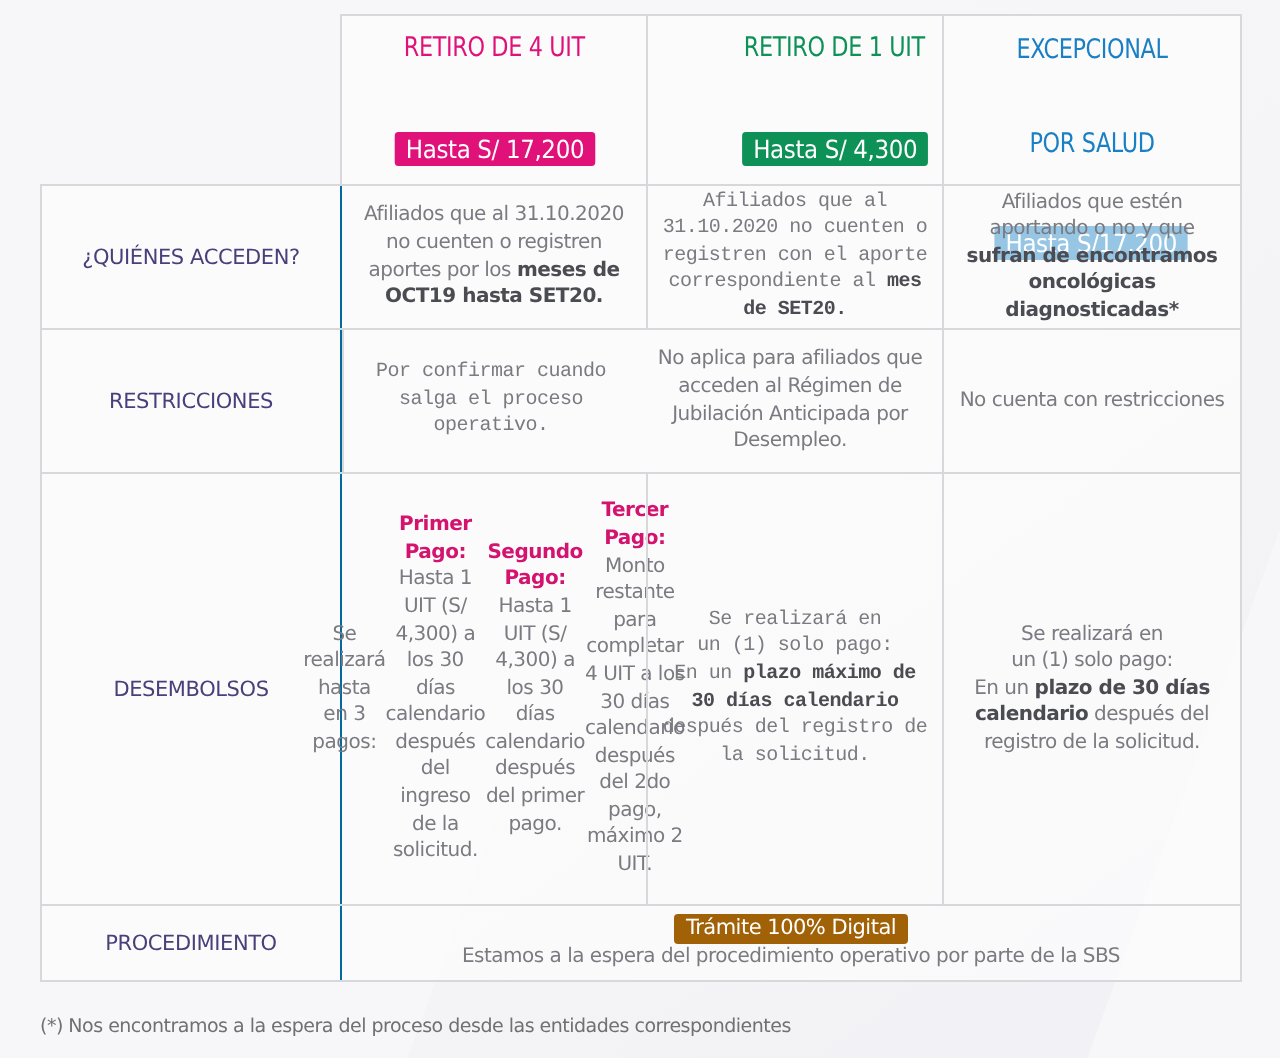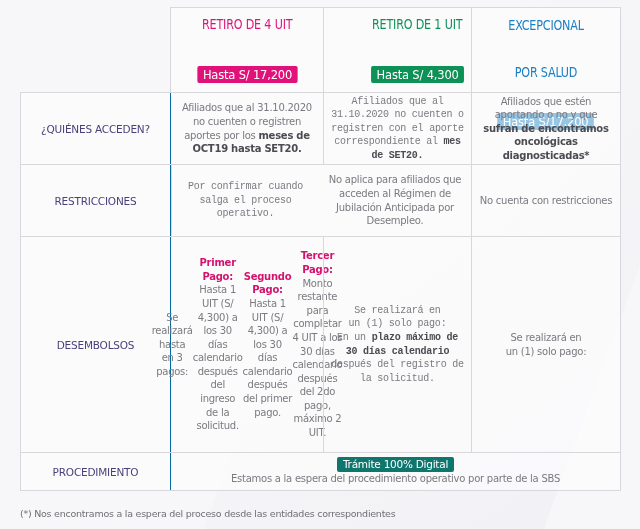--- a/index.html
+++ b/index.html
@@ -88,21 +88,21 @@
       padding: 0 6px;
       letter-spacing: -0.25px;
     }
     .cell.c1 { width: 152px; }
     .cell.c2 { width: 148px; border-left: 1px solid #d7d7dc; font-family: Liberation Mono, monospace; }
     .cell.c3 { width: 149px; border-left: 1px solid #d7d7dc; }
     .cell b { color: #4b4b52; font-weight: bold; }
     .cell .pk { color: #d4136f; font-weight: bold; }
     .cell.span3 { width: 449px; flex-direction: column; }
     .digital-badge {
-      background: #0f766e;
+      background: #a16207;
       color: #fff;
       padding: 1px 6px;
       border-radius: 2px;
       font-size: 10.5px;
       line-height: 13px;
       display: inline-block;
       text-align: right;
     }
     .footnote {
       position: absolute;
@@ -167,20 +167,21 @@
       <div><span class="pk">Tercer Pago:</span><span> Monto restante para completar 4 UIT a los 30 días calendario después del 2do pago, máximo 2 UIT.</span></div>
     </div>
     <div class="cell c2" style="flex-direction:column;">
       <div>Se realizará en</div>
       <div>un (1) solo pago:</div>
       <div><span>En un </span><b>plazo máximo de 30 días calendario</b><span> después del registro de la solicitud.</span></div>
     </div>
     <div class="cell c3" style="flex-direction:column;">
       <div>Se realizará en</div>
       <div>un (1) solo pago:</div>
+      <div><span>En un </span><b>plazo de 30 días calendario</b><span> después del registro de la solicitud.</span></div>
     </div>
   </div>
 
   <div class="row" style="height:38px;">
     <div class="rlabel">PROCEDIMIENTO</div>
     <div class="cell span3">
       <span class="digital-badge">Trámite 100% Digital</span>
       <span>Estamos a la espera del procedimiento operativo por parte de la SBS</span>
     </div>
   </div>

